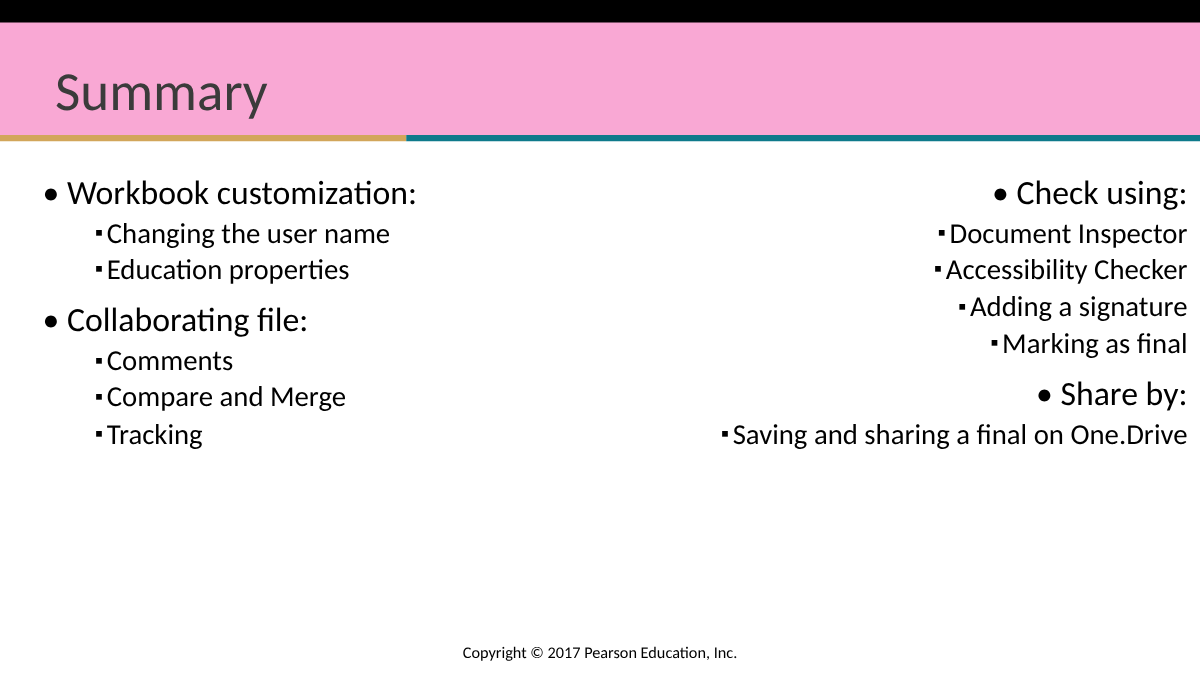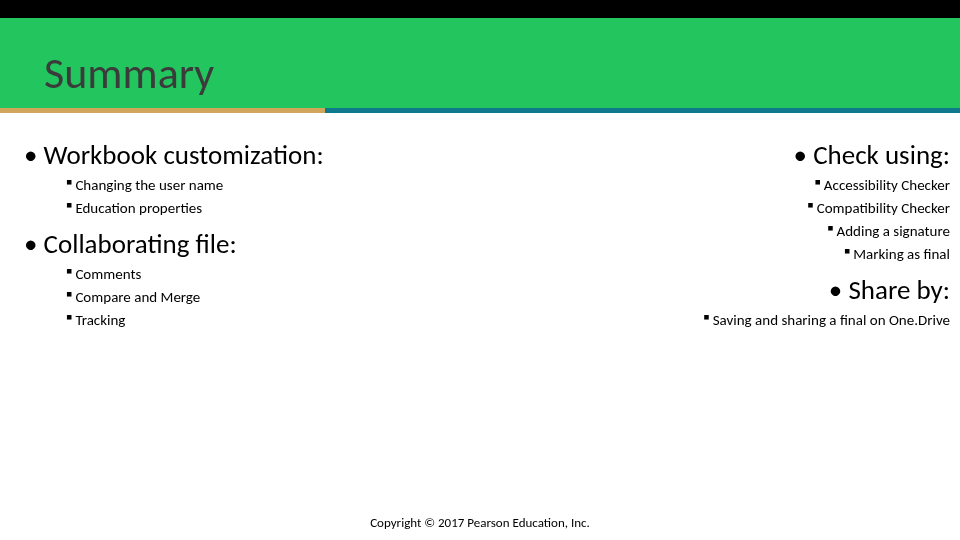--- a/index.html
+++ b/index.html
@@ -1,31 +1,31 @@
 <!DOCTYPE html>
 <html><head>
 <meta charset="utf-8">
 <style>
   * { margin: 0; padding: 0; box-sizing: border-box; }
   html, body { width: 960px; height: 540px; font-family: Calibri, "Segoe UI", Arial, sans-serif; background: #fff; }
   .slide { width: 960px; height: 540px; position: relative; background: #fff; }
-  .header { background: #22c55e; height: 108px; position: relative; }
+  .header { background: #f9a8d4; height: 108px; position: relative; }
   .blackbar { position: absolute; top: 0; left: 0; width: 100%; height: 18px; background: #000; }
   .title { position: absolute; left: 44px; bottom: 8px; font-size: 44px; color: #3b3b3b; font-weight: 400; }
   .underline { position: absolute; top: 108px; left: 0; width: 100%; height: 5px; }
   .underline .gold { position: absolute; left: 0; top: 0; width: 325px; height: 5px; background: #d2a65a; }
   .underline .teal { position: absolute; left: 325px; top: 0; right: 0; height: 5px; background: #0e7a8b; }
 
-  .content { position: absolute; top: 130px; left: 24px; right: 10px; display: flex; }
+  .content { position: absolute; top: 130px; left: 34px; right: 10px; display: flex; }
   .col { flex: 1; }
   .col.right { flex: 1.05; text-align: right; }
 
   .b1 { font-size: 27px; color: #000; margin-top: 8px; margin-bottom: 2px; }
   .b1::before { content: "• "; }
-  .b2 { font-size: 15px; color: #000; margin-left: 42px; line-height: 1.28; }
+  .b2 { font-size: 23px; color: #000; margin-left: 42px; line-height: 1.28; }
   .b2::before { content: "▪"; margin-right: 3px; font-size: 18px; position: relative; top: -2px; }
 
   .copyright { position: absolute; bottom: 10px; width: 100%; text-align: center; font-size: 13px; font-weight: 400; color: #000; }
 </style>
 </head>
 <body>
 
 <div class="slide">
   <div class="header">
     <div class="blackbar"></div>
@@ -41,22 +41,22 @@
       <div class="b1">Workbook customization:</div>
       <div class="b2">Changing the user name</div>
       <div class="b2">Education properties</div>
       <div class="b1">Collaborating file:</div>
       <div class="b2">Comments</div>
       <div class="b2">Compare and Merge</div>
       <div class="b2">Tracking</div>
     </div>
     <div class="col right">
       <div class="b1">Check using:</div>
+      <div class="b2">Document Inspector</div>
       <div class="b2">Accessibility Checker</div>
-      <div class="b2">Compatibility Checker</div>
       <div class="b2">Adding a signature</div>
       <div class="b2">Marking as final</div>
       <div class="b1">Share by:</div>
       <div class="b2">Saving and sharing a final on One.Drive</div>
     </div>
   </div>
 
   <div class="copyright">Copyright © 2017 Pearson Education, Inc.</div>
 </div>
 

